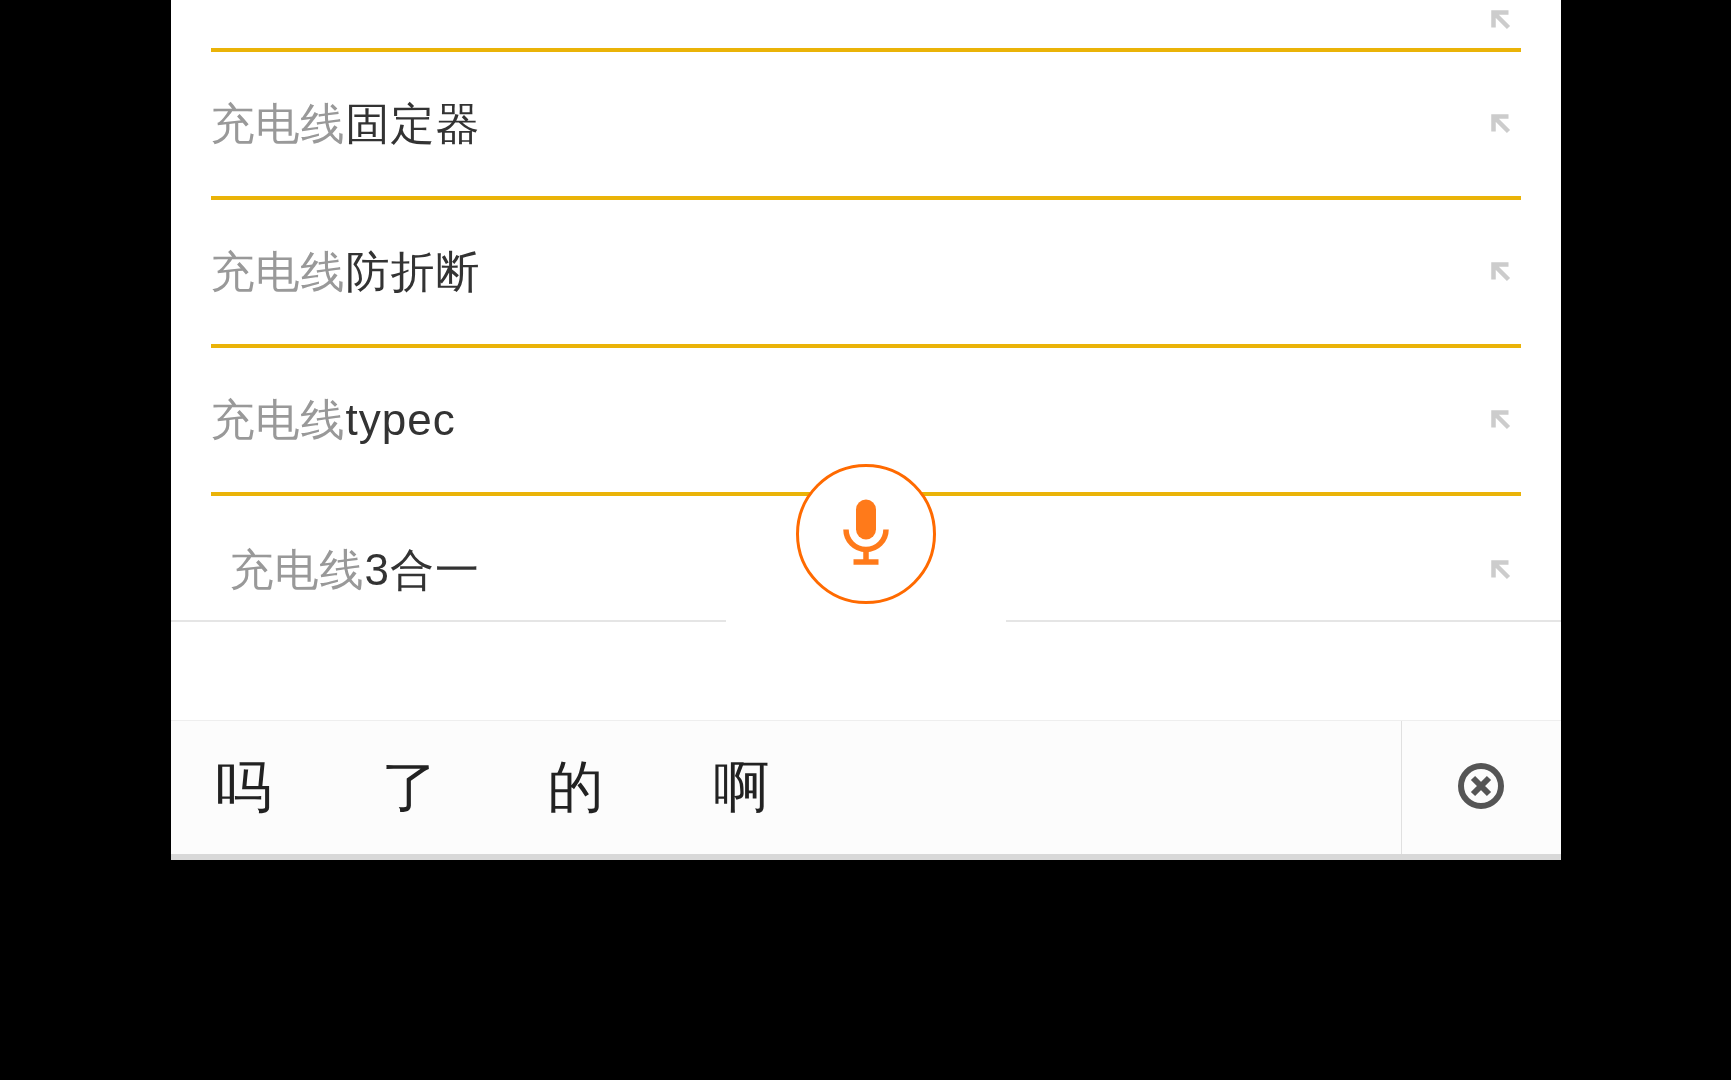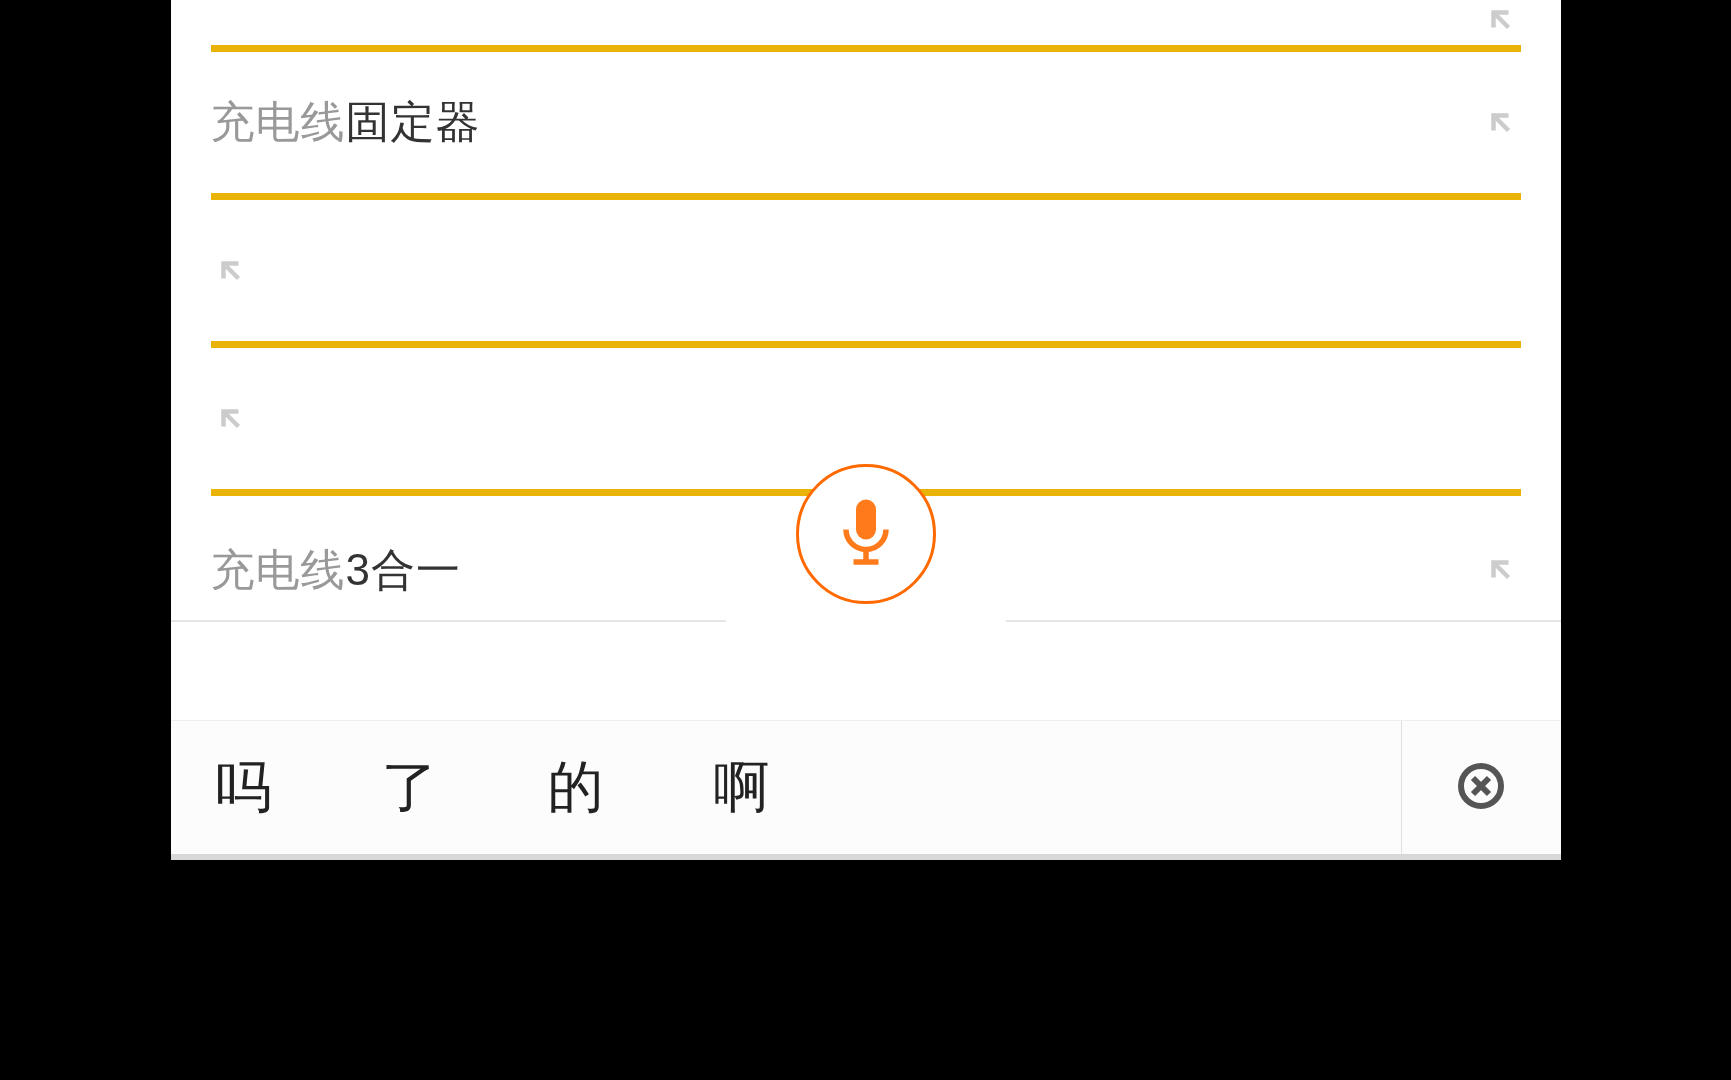--- a/index.html
+++ b/index.html
@@ -28,21 +28,21 @@
     .suggestion-list {
       flex: 1;
       overflow: hidden;
       padding: 0 40px;
     }
     .suggestion-item {
       display: flex;
       align-items: center;
       justify-content: space-between;
       height: 148px;
-      border-bottom: 7px solid #eab308;
+      border-bottom: 4px solid #eab308;
       cursor: pointer;
     }
     .suggestion-item:first-child {
       height: 52px;
       align-items: flex-start;
       padding-top: 0;
     }
     .suggestion-item:first-child .suggestion-text {
       visibility: hidden;
     }
@@ -180,36 +180,42 @@
         <span class="suggestion-prefix">充电线</span><span class="suggestion-suffix">固定器</span>
       </span>
       <span class="arrow-icon">
         <svg viewBox="0 0 24 24">
             <path d="M17 17 L7 7 M7 17 L7 7 L17 7"></path>
           </svg>
       </span>
     </div>
 
     <div class="suggestion-item">
-      <span class="arrow-icon">
-        <svg viewBox="0 0 24 24">
-            <path d="M17 17 L7 7 M7 17 L7 7 L17 7"></path>
-          </svg>
-      </span>
-    </div>
-
-    <div class="suggestion-item">
-      <span class="arrow-icon">
-        <svg viewBox="0 0 24 24">
-            <path d="M17 17 L7 7 M7 17 L7 7 L17 7"></path>
-          </svg>
-      </span>
-    </div>
-
-    <div class="suggestion-item" style="border-bottom:none;">
+      <span class="suggestion-text">
+        <span class="suggestion-prefix">充电线</span><span class="suggestion-suffix">防折断</span>
+      </span>
+      <span class="arrow-icon">
+        <svg viewBox="0 0 24 24">
+            <path d="M17 17 L7 7 M7 17 L7 7 L17 7"></path>
+          </svg>
+      </span>
+    </div>
+
+    <div class="suggestion-item">
+      <span class="suggestion-text">
+        <span class="suggestion-prefix">充电线</span><span class="suggestion-suffix">typec</span>
+      </span>
+      <span class="arrow-icon">
+        <svg viewBox="0 0 24 24">
+            <path d="M17 17 L7 7 M7 17 L7 7 L17 7"></path>
+          </svg>
+      </span>
+    </div>
+
+    <div class="suggestion-item" style="border-bottom:none;margin-left:19px;">
       <span class="suggestion-text">
         <span class="suggestion-prefix">充电线</span><span class="suggestion-suffix">3合一</span>
       </span>
       <span class="arrow-icon">
         <svg viewBox="0 0 24 24">
             <path d="M17 17 L7 7 M7 17 L7 7 L17 7"></path>
           </svg>
       </span>
     </div>
 

